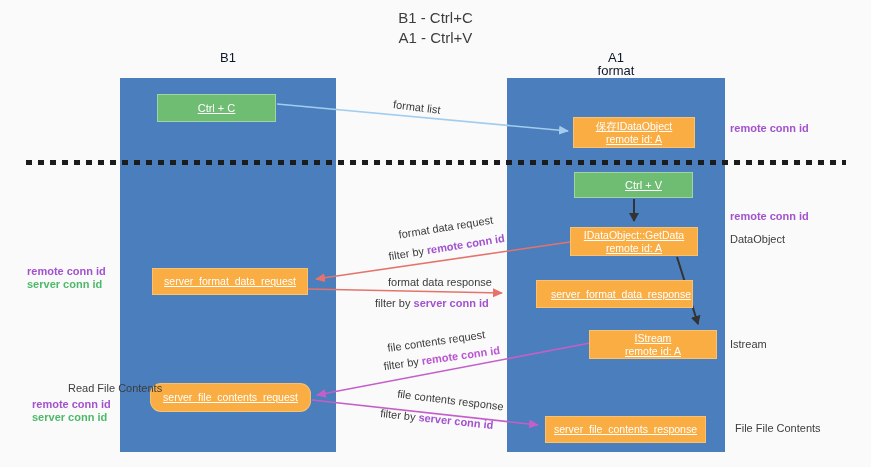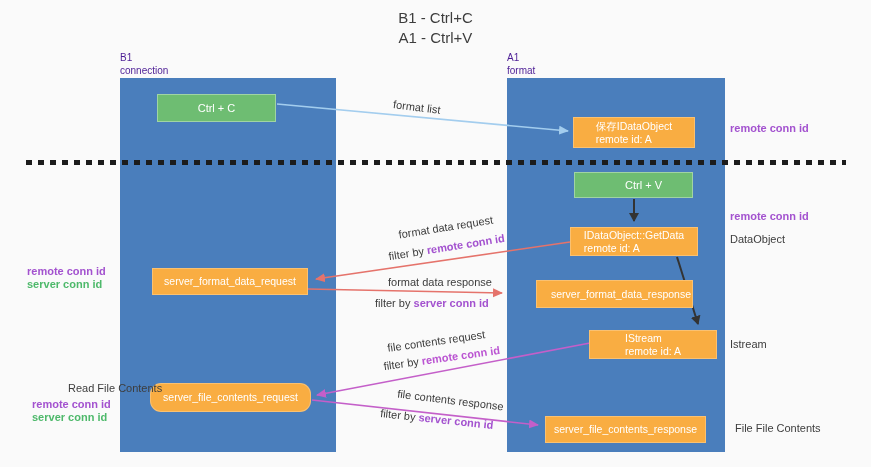--- a/index.html
+++ b/index.html
@@ -17,33 +17,33 @@
     --bg:#fafafa;
   }
   *{margin:0;padding:0;box-sizing:border-box;}
   html,body{background:var(--bg);}
   body{font-family:"Liberation Sans","DejaVu Sans",sans-serif;color:var(--text_dark);}
   #canvas{position:relative;width:871px;height:467px;background:var(--bg);overflow:hidden;}
 
   .title{position:absolute;left:0;top:8px;width:871px;text-align:center;
          font-size:15px;line-height:20px;color:#3d3d3d;}
 
-  .col-header{position:absolute;font-size:10px;line-height:13px;color:#4c1d95;}
+  .col-header{position:absolute;text-align:center;font-size:13px;line-height:13px;color:#0f172a;}
   .col-header.left{left:120px;top:51px;width:216px;}
   .col-header.right{left:507px;top:51px;width:218px;}
 
   .column{position:absolute;top:78px;height:374px;background:var(--column_blue);}
   .column.left{left:120px;width:216px;}
   .column.right{left:507px;width:218px;}
 
   .dashline{position:absolute;left:26px;top:160px;width:820px;height:5px;
     background:repeating-linear-gradient(90deg,#1c1c1c 0 6px,transparent 6px 12px);}
 
   .node{position:absolute;display:flex;align-items:center;justify-content:center;
-        color:#fff;white-space:pre-line;font-size:10.5px;line-height:13px;}
+        color:#fff;text-align:center;white-space:pre-line;font-size:10.5px;line-height:13px;text-decoration:underline;}
   .node.green{background:var(--box_green);border:1px solid rgba(255,255,255,.35);font-size:11px;}
   .node.orange{background:var(--box_orange);border:1px solid rgba(255,255,255,.25);}
 
   #n-ctrl-c{left:157px;top:94px;width:119px;height:28px;}
   #n-save-dataobject{left:573px;top:117px;width:122px;height:31px;}
   #n-ctrl-v{left:574px;top:172px;width:119px;height:26px;padding-left:20px;}
   #n-getdata{left:570px;top:227px;width:128px;height:29px;}
   #n-format-request{left:152px;top:268px;width:156px;height:27px;}
   #n-format-response{left:536px;top:280px;width:157px;height:28px;padding-left:13px;}
   #n-istream{left:589px;top:330px;width:128px;height:29px;}
@@ -96,21 +96,20 @@
 
 <div id="canvas">
 
   <div class="title">
     <div>B1 - Ctrl+C</div>
     <div>A1 - Ctrl+V</div>
   </div>
 
   <div class="col-header left">
     <div>B1</div>
-    <div>connection</div>
   </div>
   <div class="col-header right">
     <div>A1</div>
     <div>format</div>
   </div>
 
   <div class="column left"></div>
   <div class="column right"></div>
 
   <div class="dashline"></div>

